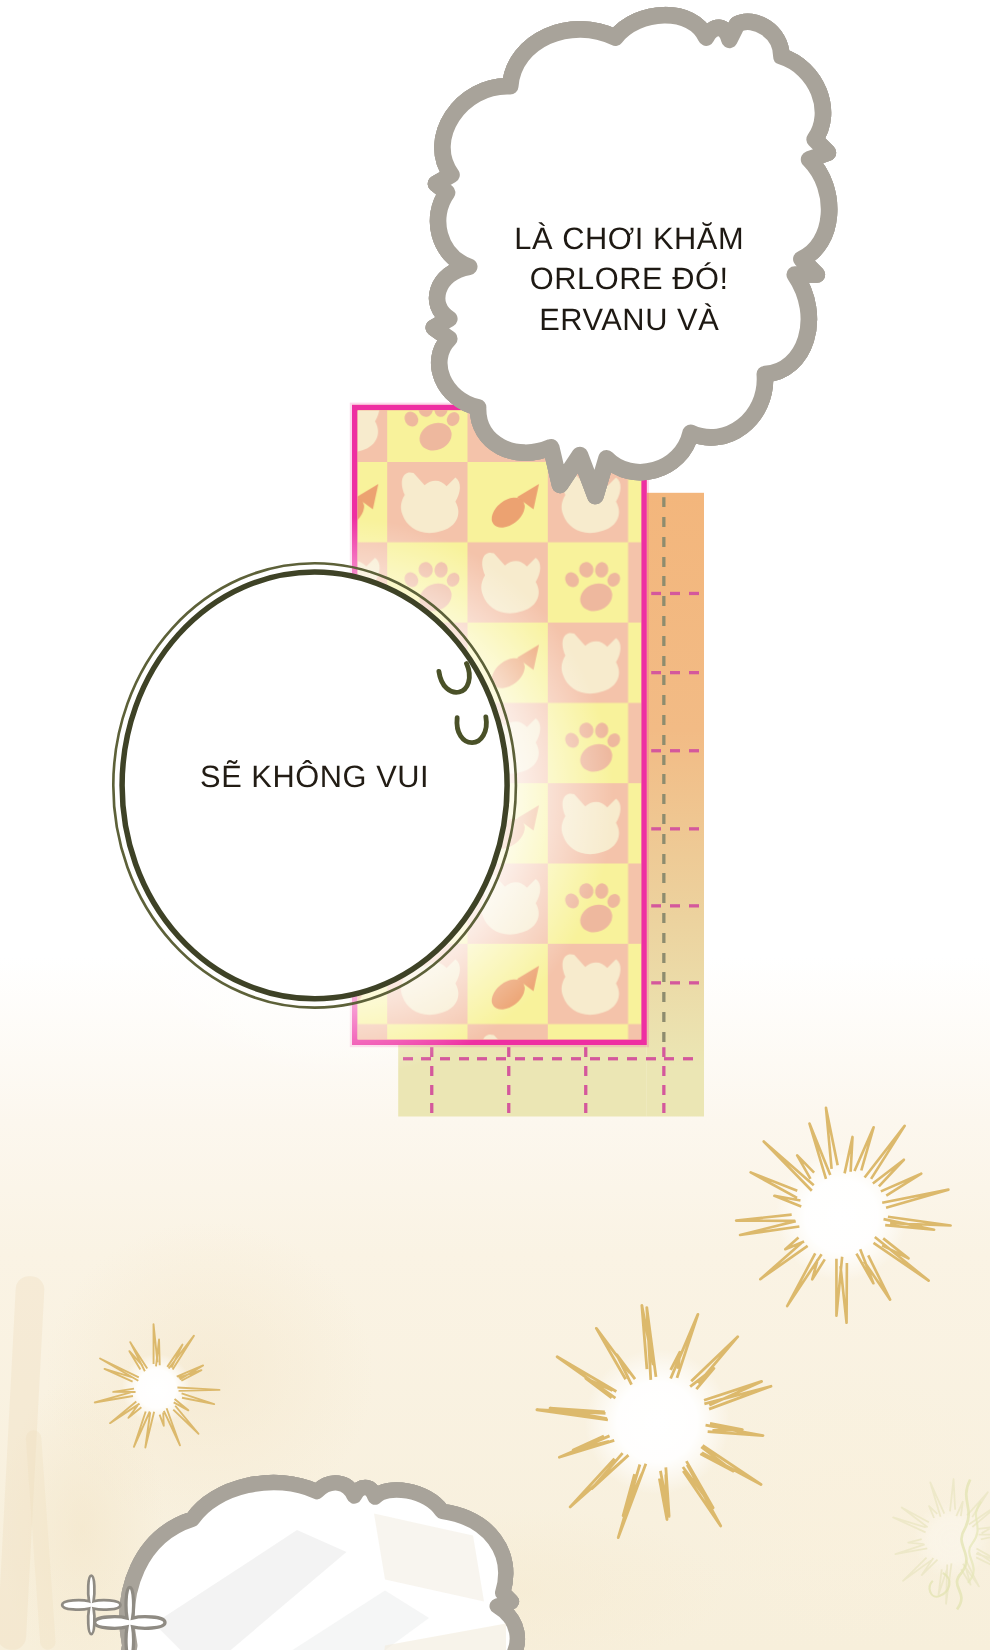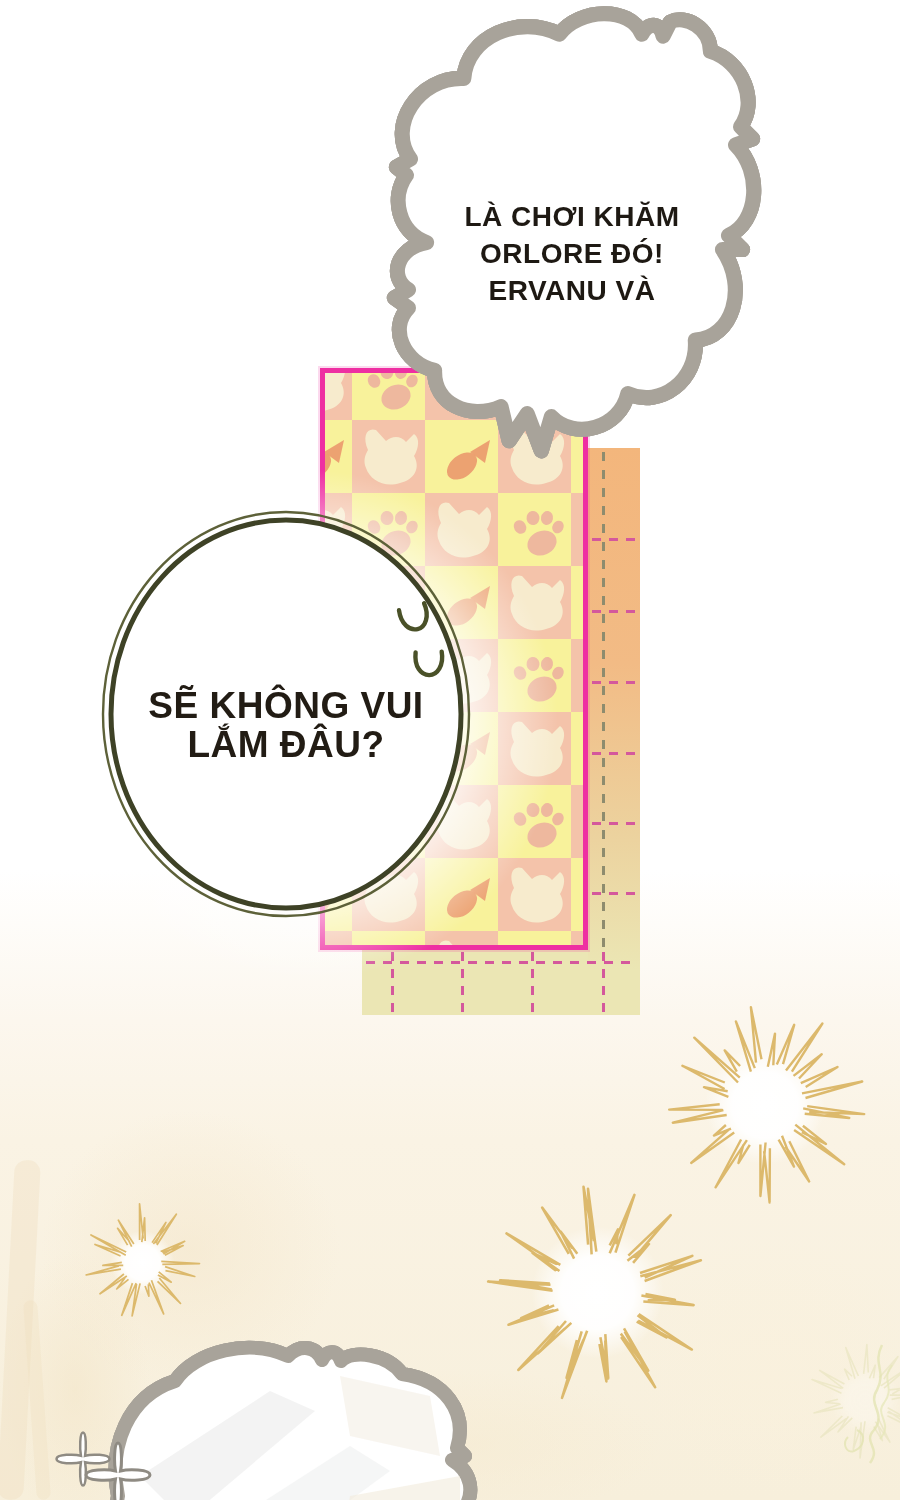--- a/index.html
+++ b/index.html
@@ -33,26 +33,26 @@
   }
   .haze{
     position:absolute; left:58px; top:470px; width:500px; height:510px;
     background:radial-gradient(closest-side,rgba(255,255,255,.95) 0 55%,rgba(255,255,255,0) 100%);
     pointer-events:none;
   }
   
   .bubble-top{position:absolute; left:378px; top:6px; width:388px; height:468px;}
   .bubble-top .txt{
     position:absolute; left:0; top:192px; width:100%; text-align:center;
-    font-size:28px; font-weight:bold; line-height:37px; letter-spacing:.5px; color:#1e1913;
+    font-size:28px; font-weight:normal; line-height:37px; letter-spacing:.5px; color:#1e1913;
   }
   .bubble-round{position:absolute; left:100px; top:508px; width:372px; height:412px;}
   .bubble-round .txt{
     position:absolute; left:0; top:178px; width:100%; text-align:center;
-    font-size:37px; font-weight:bold; line-height:39px; letter-spacing:.5px; color:#221c14;
+    font-size:28px; font-weight:normal; line-height:39px; letter-spacing:.5px; color:#221c14;
   }
   .umark{position:absolute; width:36px; height:38px;}
   
   .burst{position:absolute; color:var(--sparkle_gold);}
   
   .bubble-bottom{position:absolute; left:100px; top:1336px; width:370px; height:164px;}
   .bubble-bottom svg{position:absolute; left:0; top:0; overflow:visible;}
   .cross{position:absolute;}
   .sketch-green{position:absolute; left:812px; top:1335px; width:90px; height:150px; opacity:.75;}
   .lstreak{position:absolute; border-radius:12px; pointer-events:none;}
@@ -157,21 +157,20 @@
     </div>
   </div>
 
   <div class="bubble-round">
     <svg width="372" height="412" viewBox="0 0 372 412">
       <ellipse cx="186" cy="206" rx="183" ry="202" fill="none" stroke="#5d6139" stroke-width="2.4"></ellipse>
       <ellipse cx="186" cy="206" rx="175" ry="194" fill="#ffffff" stroke="var(--round_bubble_outline)" stroke-width="5"></ellipse>
     </svg>
     <div class="txt">
       <div>SẼ KHÔNG VUI</div>
-      <div>LẮM ĐÂU?</div>
     </div>
   </div>
 
   <svg class="umark" viewBox="0 0 36 38" style="left:398px;top:600px;transform:rotate(-20deg);">
     <path d="M5 5 C2 19 8 28 16 29 C24 30 32 21 31 7" fill="none" stroke="#4a5128" stroke-width="4.4" stroke-linecap="round"></path>
   </svg>
   <svg class="umark" viewBox="0 0 36 38" style="left:412px;top:646px;transform:rotate(-6deg);">
     <path d="M5 5 C2 19 8 28 16 29 C24 30 32 21 31 7" fill="none" stroke="#4a5128" stroke-width="4.4" stroke-linecap="round"></path>
   </svg>
 

